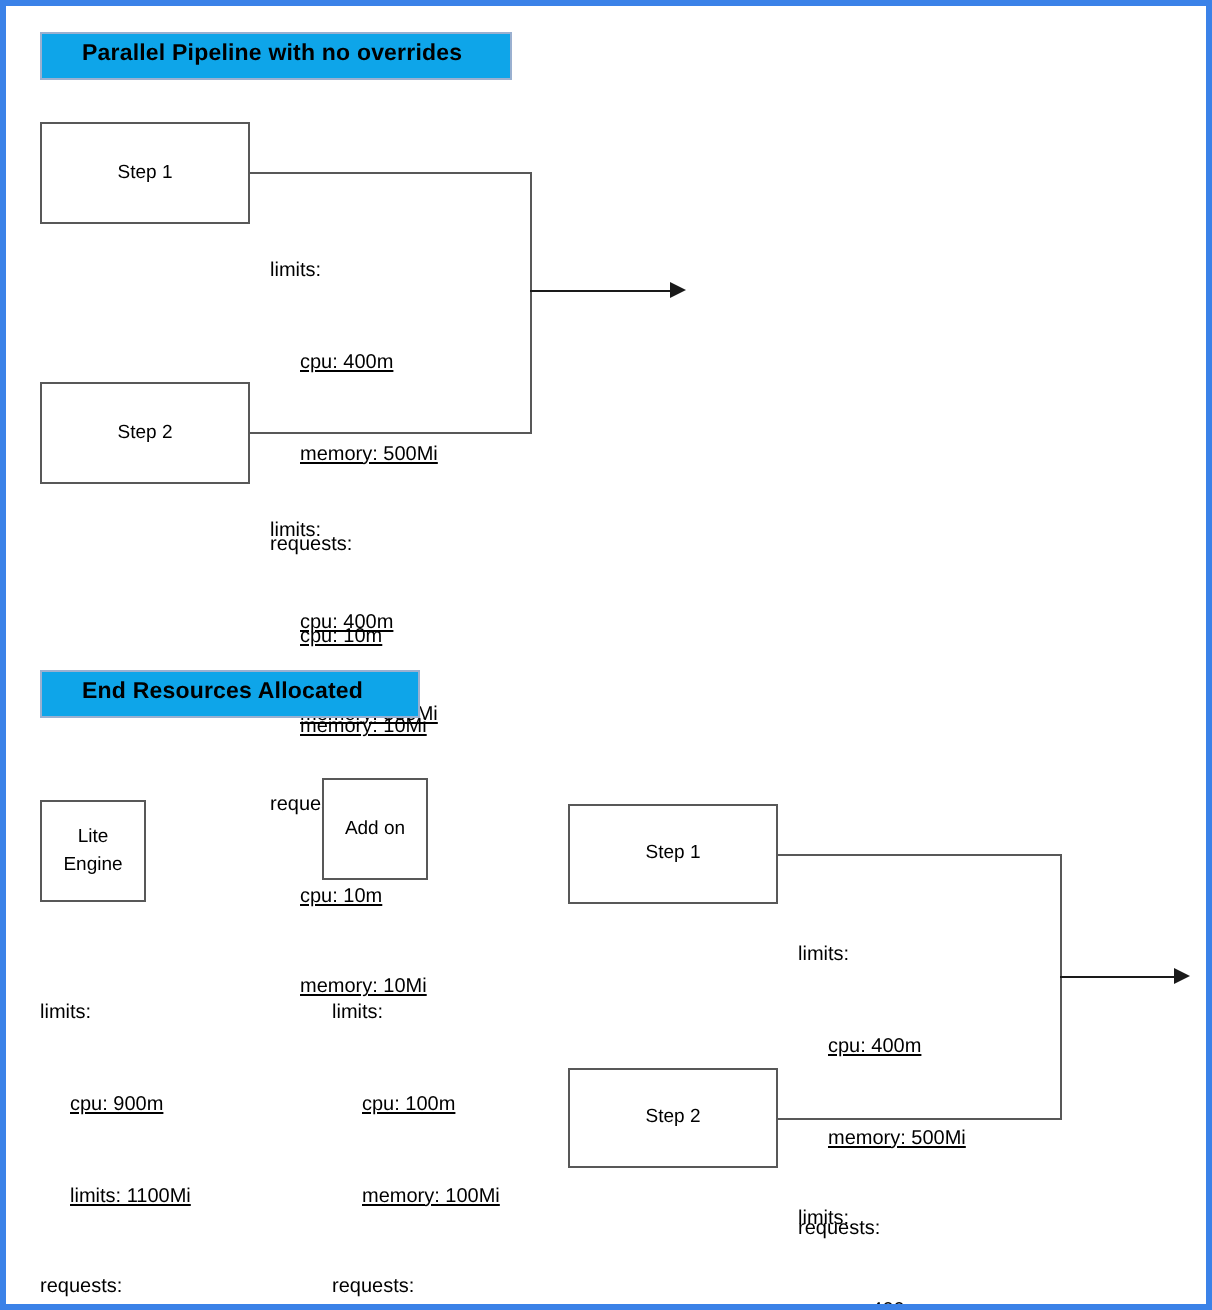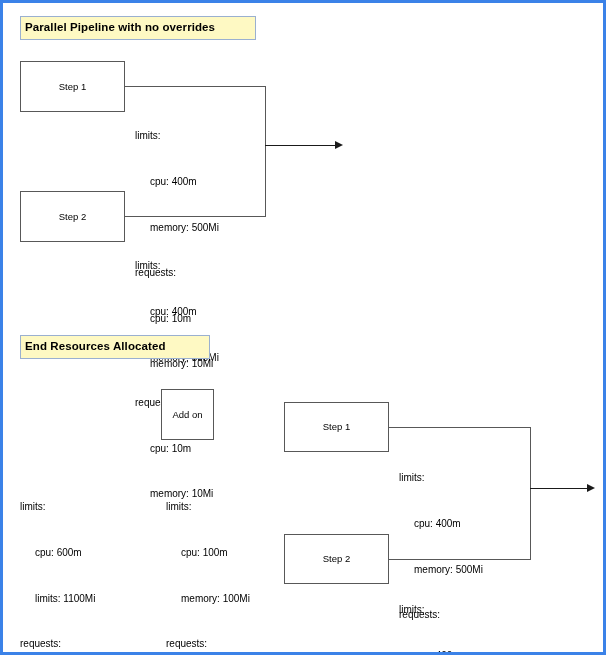--- a/index.html
+++ b/index.html
@@ -12,29 +12,29 @@
     width: 606px;
     height: 655px;
     background: #ffffff;
     box-sizing: border-box;
     border: 3px solid #3b82e8;
     overflow: hidden;
     font-family: "Liberation Sans", sans-serif;
   }
   .section-header {
     position: absolute;
-    background: #fef9c3;
+    background: #0ea5e9;
     border: 1px solid #9ab0d0;
     color: #000000;
     font-weight: bold;
     font-size: 11.5px;
     line-height: 1;
     display: flex;
     align-items: center;
-    padding-left: 4px;
+    padding-left: 20px;
     box-sizing: border-box;
     letter-spacing: 0.1px;
   }
   .node-box {
     position: absolute;
     background: #ffffff;
     border: 1.4px solid #585858;
     box-sizing: border-box;
     display: flex;
     align-items: center;
@@ -47,20 +47,21 @@
   .res-block {
     position: absolute;
     font-size: 10px;
     line-height: 1.52;
     color: #000000;
     white-space: pre;
   }
   .res-block .ind {
     padding-left: 15px;
     display: block;
+    text-decoration: underline;
   }
   .res-block .key {
     display: block;
   }
   .line-h {
     position: absolute;
     height: 0;
     border-top: 1.4px solid #585858;
   }
   .line-v {
@@ -119,20 +120,24 @@
     <span class="key">limits:</span>
     <span class="ind">cpu: 400m</span>
     <span class="ind">memory: 500Mi</span>
     <span class="key">requests:</span>
     <span class="ind">cpu: 10m</span>
     <span class="ind">memory: 10Mi</span>
   </div>
 
   <div class="section-header" style="left:17px; top:332px; width:190px; height:24px;">End Resources Allocated</div>
 
+  <div class="node-box" style="left:17px; top:397px; width:53px; height:51px; flex-direction:column;">
+    <span>Lite</span>
+    <span>Engine</span>
+  </div>
 
   <div class="node-box" style="left:158px; top:386px; width:53px; height:51px;">
     <span>Add on</span>
   </div>
 
   <div class="node-box" style="left:281px; top:399px; width:105px; height:50px;">
     <span>Step 1</span>
   </div>
 
   <div class="node-box" style="left:281px; top:531px; width:105px; height:50px;">
@@ -141,21 +146,21 @@
 
   <div class="line-h" style="left:386px; top:424px; width:142px;"></div>
   <div class="line-h" style="left:386px; top:556px; width:142px;"></div>
   <div class="line-v" style="left:527px; top:424px; height:133px;"></div>
 
   <div class="arrow-line" style="left:527px; top:485px; width:58px;"></div>
   <div class="arrow-head" style="left:584px; top:481px;"></div>
 
   <div class="res-block" style="left:17px; top:466px;">
     <span class="key">limits:</span>
-    <span class="ind">cpu: 600m</span>
+    <span class="ind">cpu: 900m</span>
     <span class="ind">limits: 1100Mi</span>
     <span class="key">requests:</span>
     
     
   </div>
 
   <div class="res-block" style="left:163px; top:466px;">
     <span class="key">limits:</span>
     <span class="ind">cpu: 100m</span>
     <span class="ind">memory: 100Mi</span>

